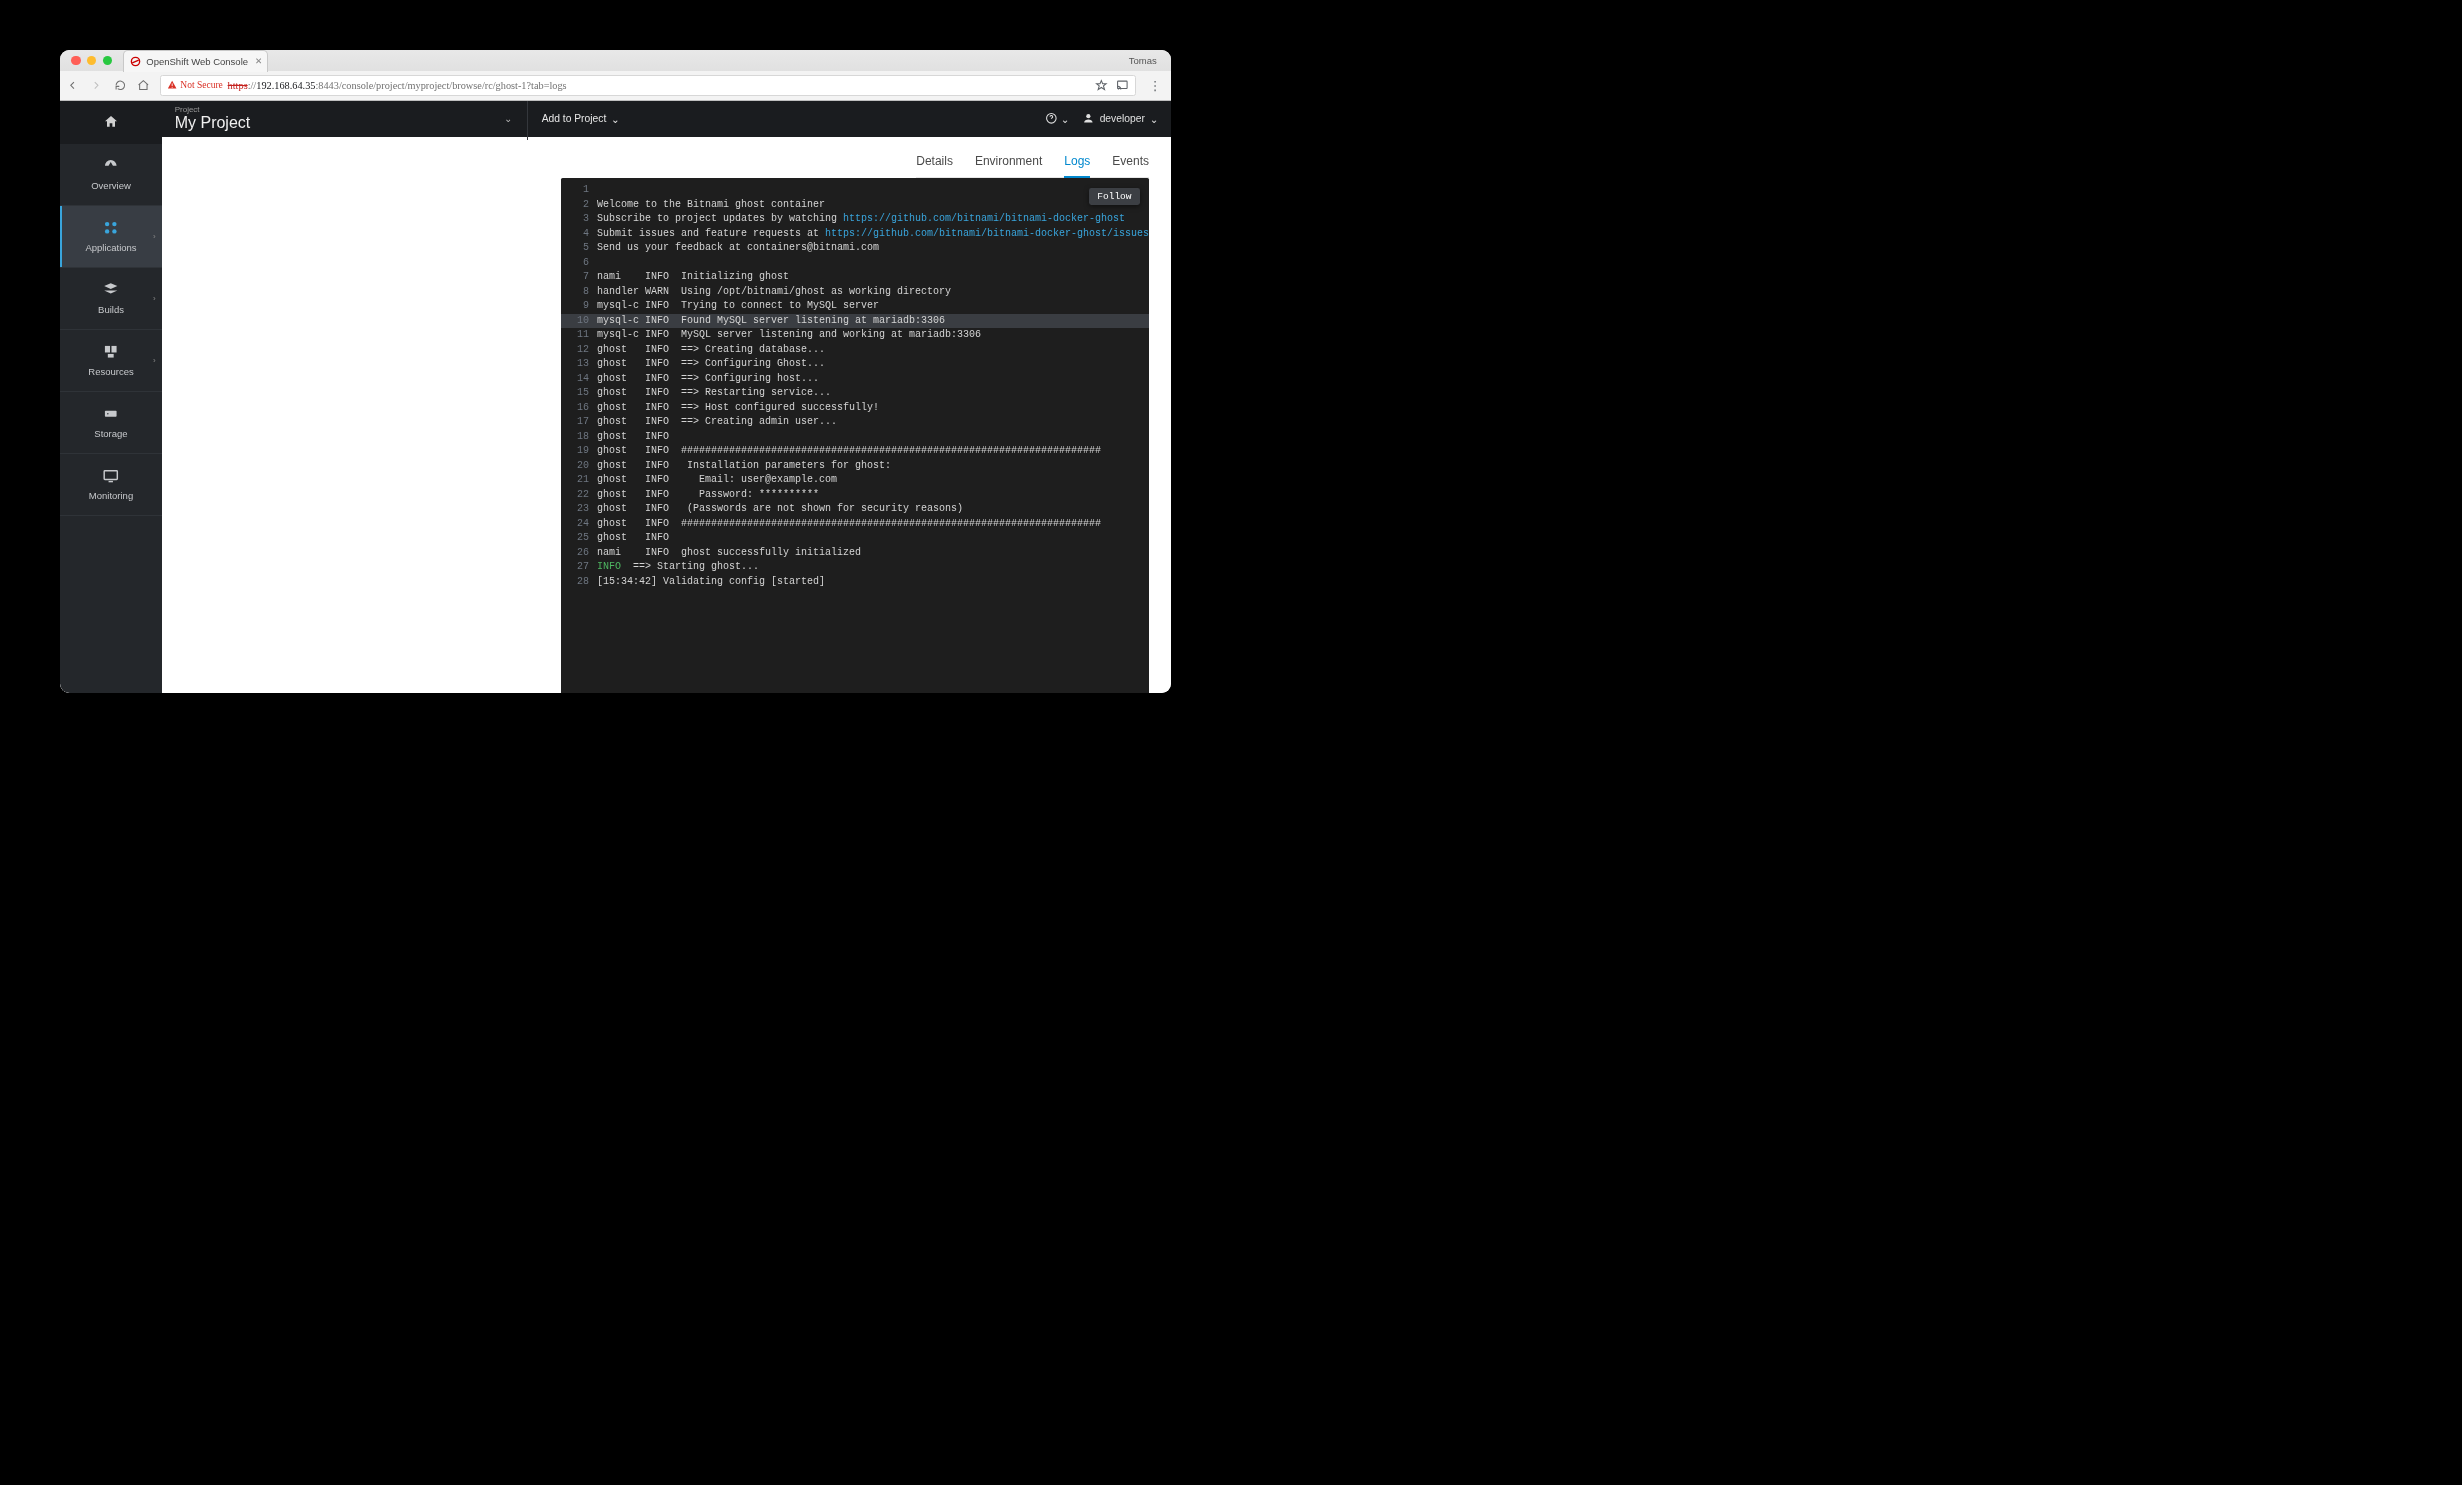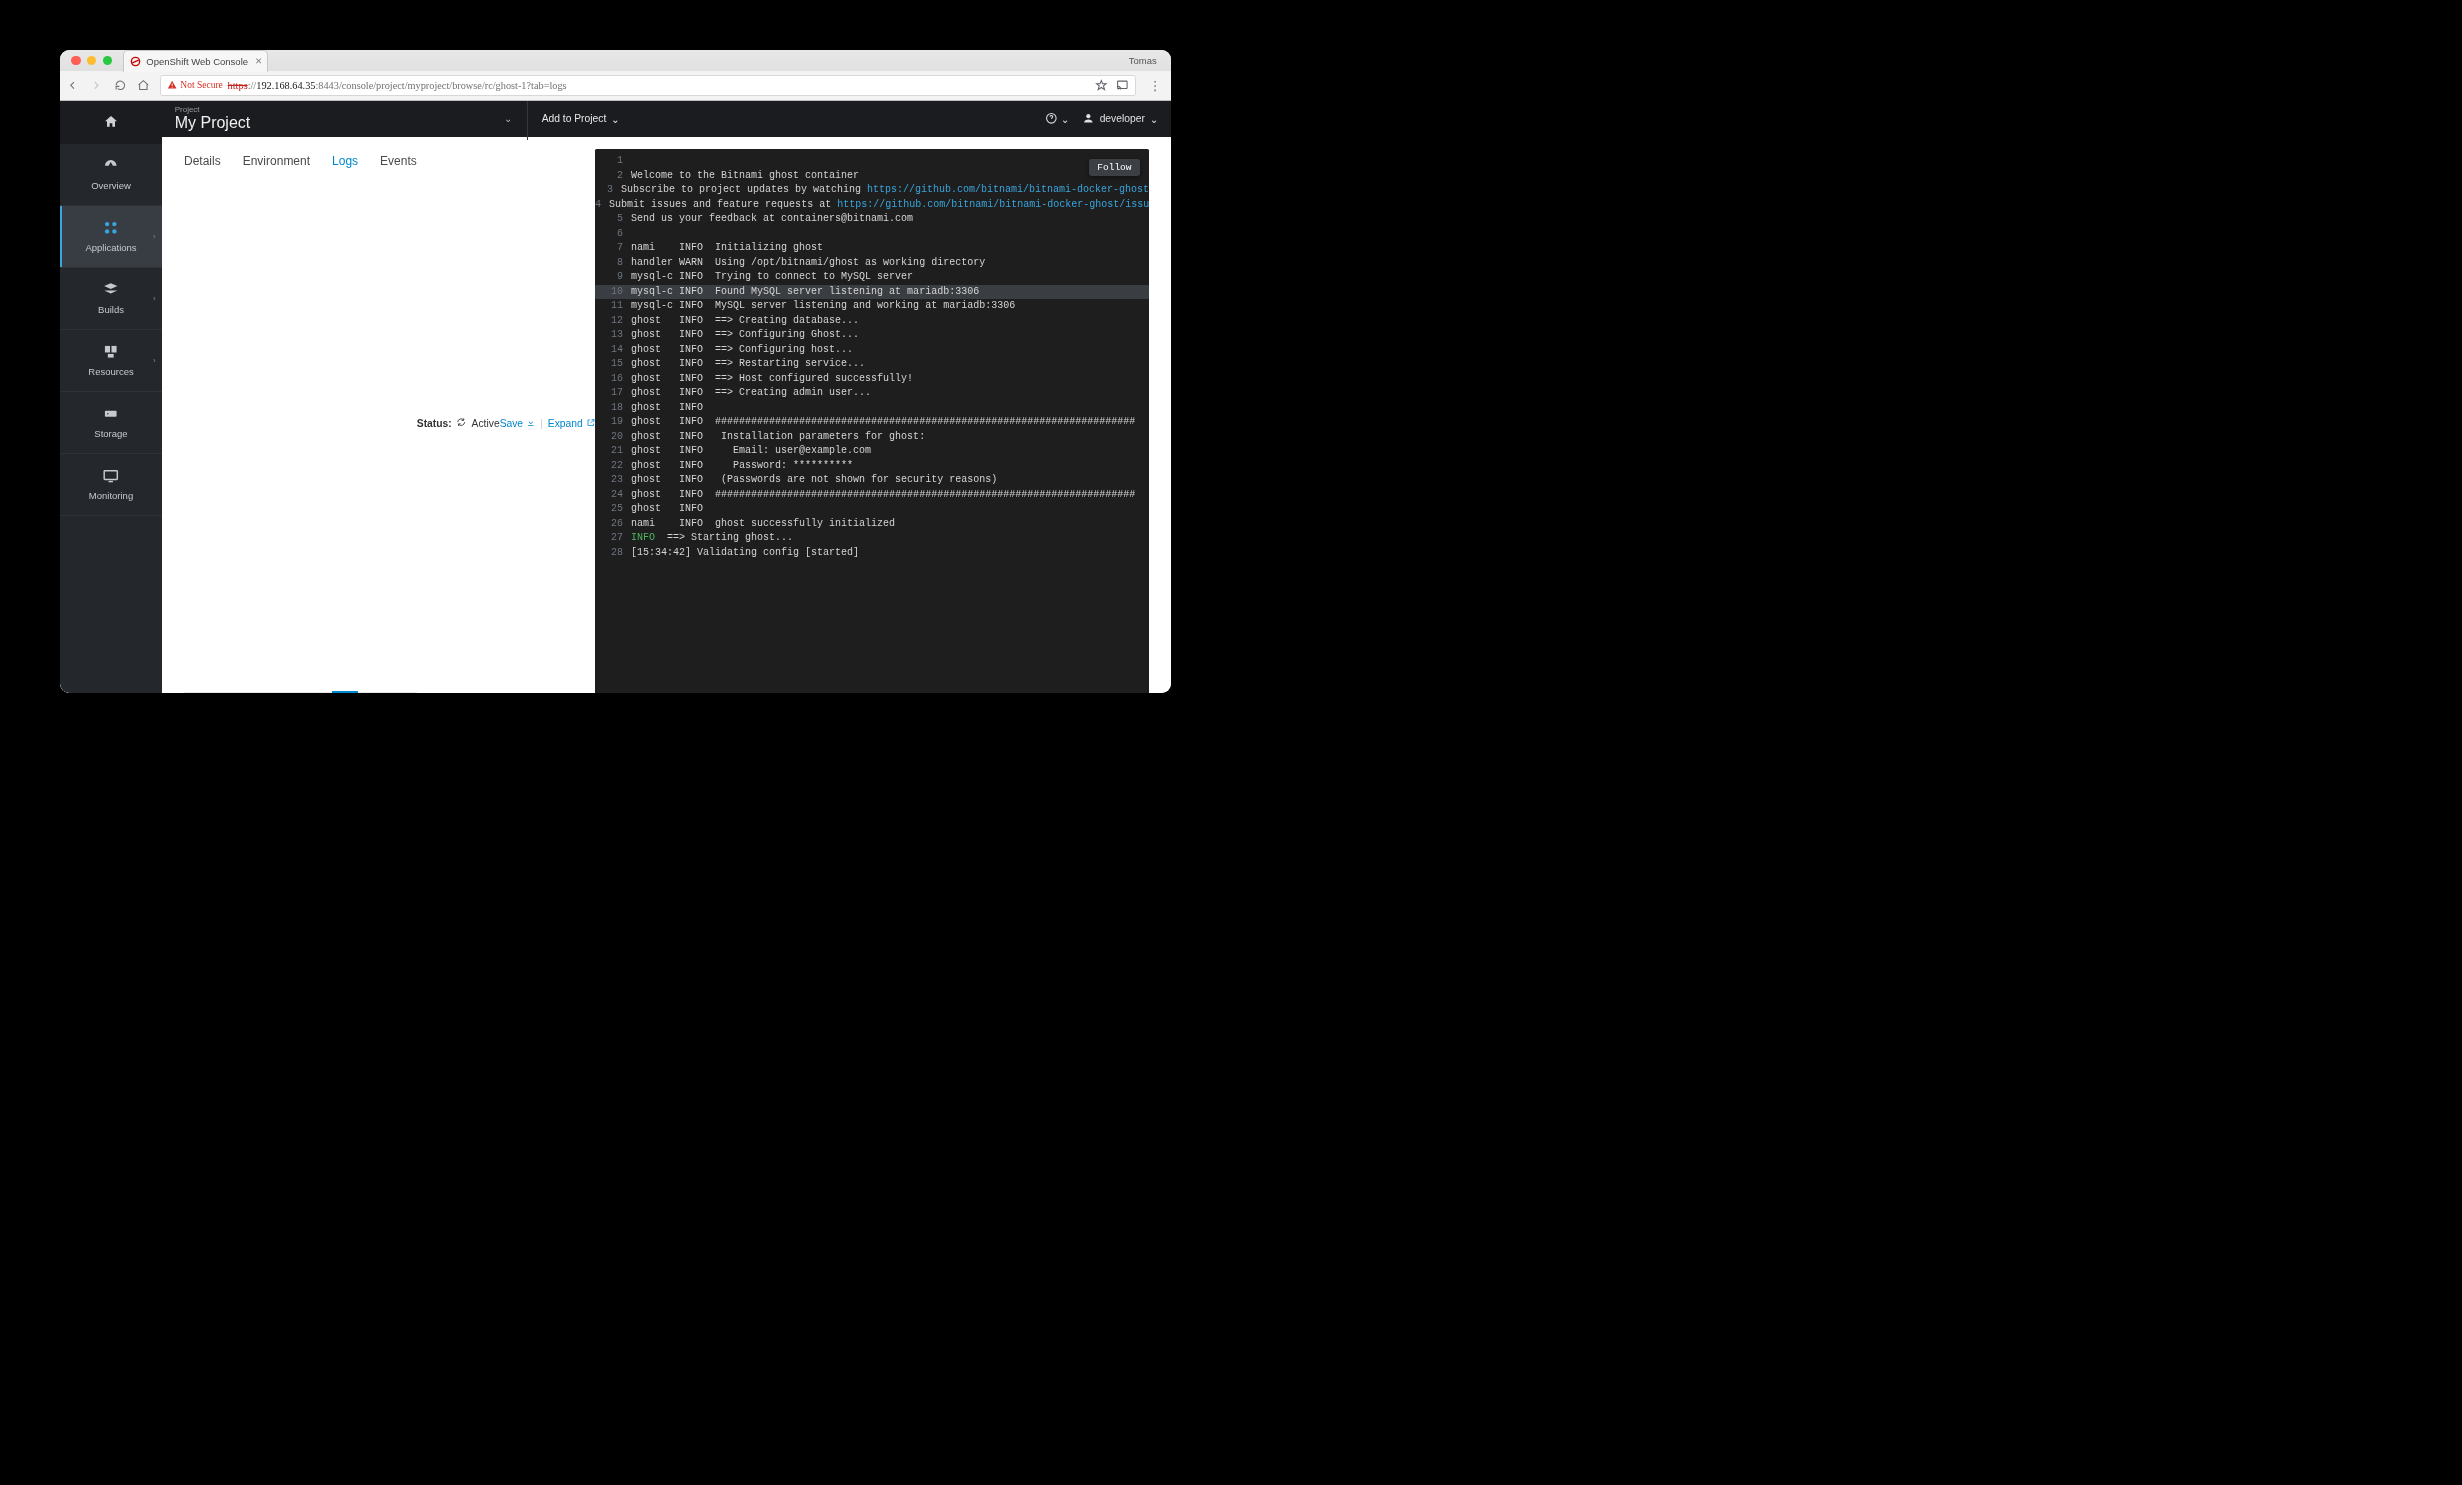--- a/index.html
+++ b/index.html
@@ -143,21 +143,21 @@
 }
 .proj-block { display:flex; flex-direction:column; line-height:1.15;}
 .proj-label { font-size:8px; color:#9a9a9a; }
 .proj-name { font-size: 16px; font-weight:300; color:#f0f0f0;}
 .proj-chev { margin-left: 254px; color:#bbb; font-size:9.5px;}
 .vline { width:0.8px; height:43px; background:#34373c; margin: 0 14.3px; }
 .add-proj { font-size:10.3px; color:#e8e8e8; display:flex; align-items:center; gap:4.8px;}
 .header-right { margin-left:auto; display:flex; align-items:center; gap:12.7px; color:#e0e0e0; font-size:10.3px;}
 .header-right svg{width:12.7px;height:12.7px;}
 
-.content { flex:1; padding: 12.7px 22px 0 22px; overflow:hidden; display:flex; flex-direction:row;}
+.content { flex:1; padding: 12.7px 22px 0 22px; overflow:hidden; display:flex; flex-direction:column;align-items:flex-end;}
 .tabs {
   display:flex; gap:22px; border-bottom:0.8px solid #e6e6e6; font-size:12px; color:#4a4a4a;
 }
 .tabs .tab-link { padding: 4.8px 0 8px 0; cursor:pointer; }
 .tabs .tab-link.active { color:#0088ce; border-bottom:2.4px solid #0088ce; margin-bottom:-0.8px;}
 .status-row {
   display:flex; align-items:center; padding: 11px 0 6.3px 0; font-size:10.3px; color:#333;
 }
 .status-row b { font-weight:600; }
 .status-row .refresh { margin: 0 4.8px; }
@@ -340,38 +340,20 @@
       </div>
 
       <div class="content">
         <div class="tabs">
           <div class="tab-link">Details</div>
           <div class="tab-link">Environment</div>
           <div class="tab-link active">Logs</div>
           <div class="tab-link">Events</div>
         </div>
 
-        <div class="status-row">
-          <b>Status:</b>
-          <span class="refresh">
-            <svg width="10.3" height="10.3" viewBox="0 0 24 24" fill="none" stroke="#333" stroke-width="2">
-                <path d="M4 12a8 8 0 0 1 14-5M20 12a8 8 0 0 1-14 5M18 3v5h-5M6 21v-5h5"></path>
-              </svg>
-          </span>
-          <span>Active</span>
-          <div class="status-actions">
-            <span><span>Save</span> <svg viewBox="0 0 24 24" fill="currentColor">
-                  <path d="M12 3v10l4-4 1.4 1.4L12 16 6.6 10.4 8 9l4 4V3zM5 18h14v2H5z"></path>
-                </svg></span>
-            <span class="sep">|</span>
-            <span><span>Expand</span> <svg viewBox="0 0 24 24" fill="none" stroke="currentColor" stroke-width="2">
-                  <path d="M14 4h6v6M20 4l-9 9M19 14v5H5V5h5"></path>
-                </svg></span>
-          </div>
-        </div>
 
         <div class="log-box">
           <div class="follow-btn">Follow</div>
           <div class="log-lines" id="log-lines">
               <div class="log-line"><div class="gutter">1</div><div class="ltxt"></div></div>
               <div class="log-line"><div class="gutter">2</div><div class="ltxt">Welcome to the Bitnami ghost container</div></div>
               <div class="log-line"><div class="gutter">3</div><div class="ltxt">Subscribe to project updates by watching <a>https://github.com/bitnami/bitnami-docker-ghost</a></div></div>
               <div class="log-line"><div class="gutter">4</div><div class="ltxt">Submit issues and feature requests at <a>https://github.com/bitnami/bitnami-docker-ghost/issues</a></div></div>
               <div class="log-line"><div class="gutter">5</div><div class="ltxt">Send us your feedback at containers@bitnami.com</div></div>
               <div class="log-line"><div class="gutter">6</div><div class="ltxt"></div></div>

